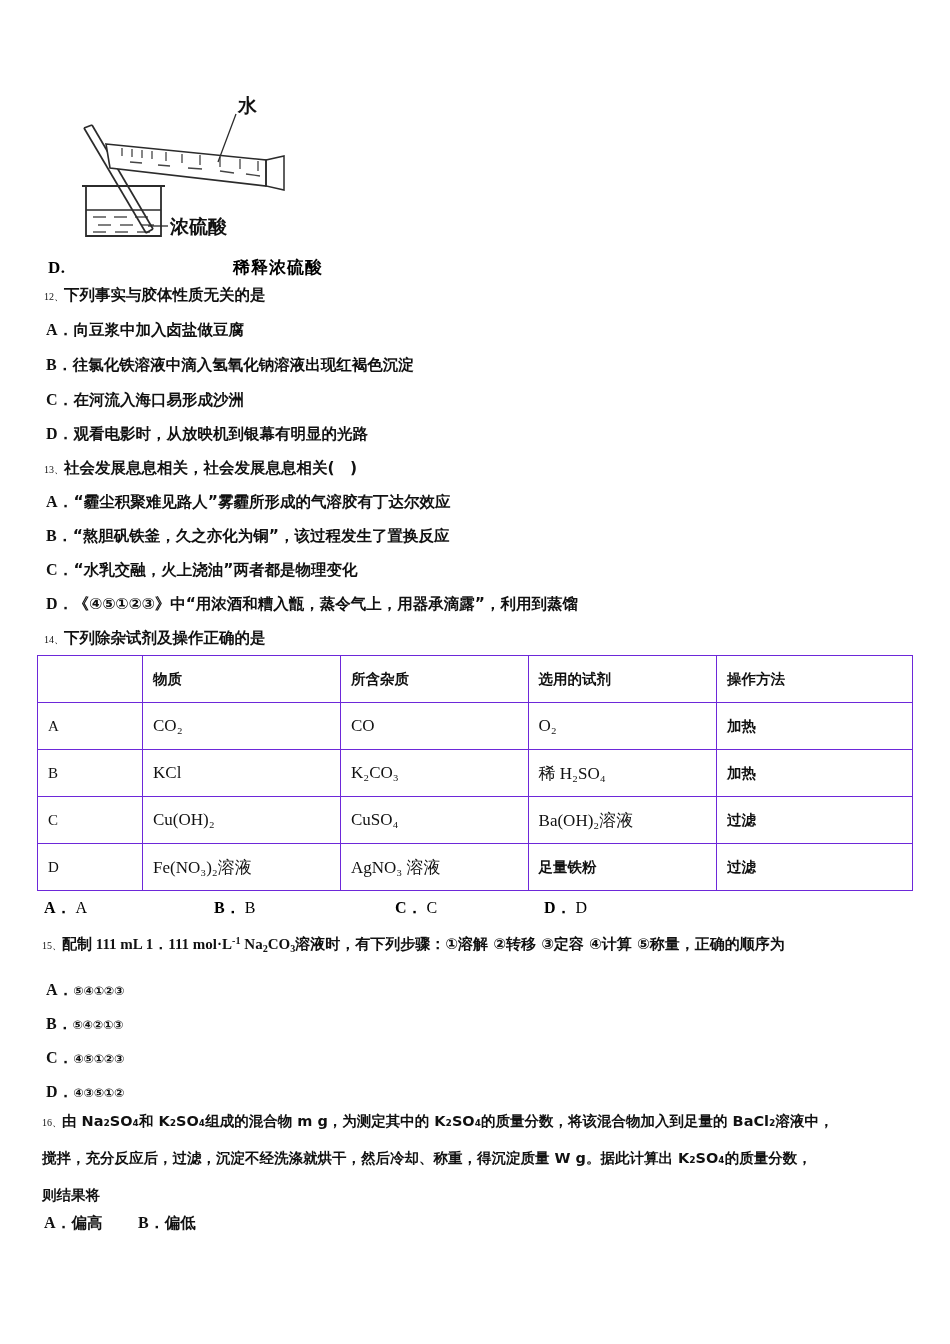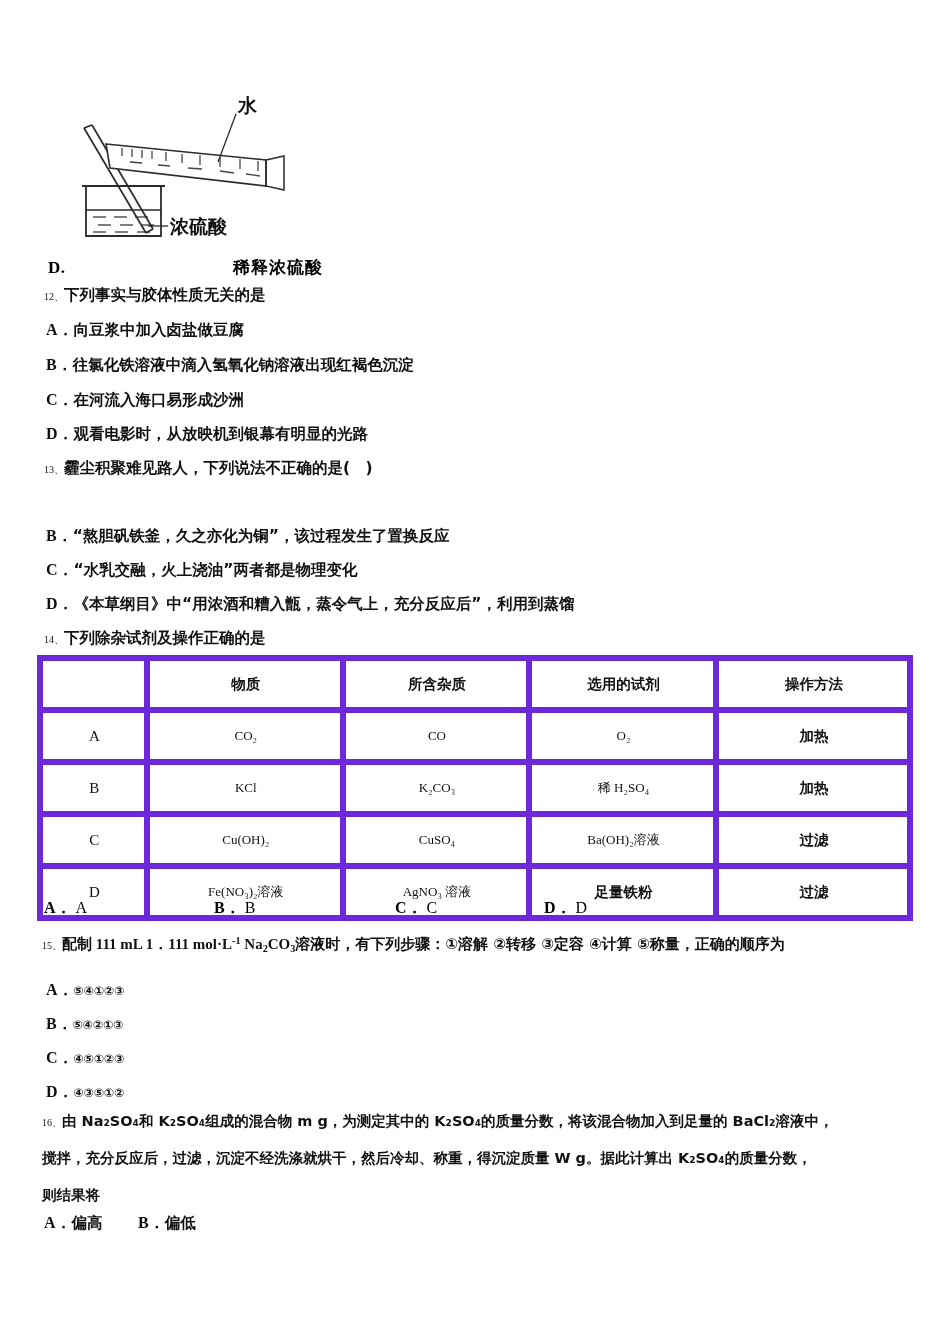--- a/index.html
+++ b/index.html
@@ -52,38 +52,37 @@
 
   
   .dtable {
     position:absolute; left:37px; top:655px;
     width:876px;
     border-collapse:collapse;
     font-family:"DejaVu Sans","Liberation Sans",sans-serif;
     font-size:14.5px;
   }
   .dtable td {
-    border:6px solid #6d28d9;
+    border:1px solid #6d28d9;
     padding:10px 8px 10px 10px;
     vertical-align:middle;
     height:26px;
     color:#111;
-    text-align:center;
   }
   .dtable td.idx {
     width:92px;
     font-family:"Liberation Serif","DejaVu Serif",serif;
     font-size:15px;
   }
   .dtable td.c1 { width:188px; }
   .dtable td.c2 { width:178px; }
   .dtable td.c3 { width:178px; }
   .dtable td.c4 { width:190px; }
   .dtable td.hdr { font-weight:bold; }
-  .formula { font-family:"Liberation Serif","DejaVu Serif",serif; font-size:13px; }
+  .formula { font-family:"Liberation Serif","DejaVu Serif",serif; font-size:17px; }
   .cn { font-family:"DejaVu Sans","Liberation Sans",sans-serif; font-weight:bold; }
 
   .ansrow {
     position:absolute; left:44px; top:898px;
     width:880px; height:20px;
   }
   .ansrow span.a {
     position:absolute;
     font-family:"Liberation Serif","DejaVu Serif",serif;
     font-size:16px;
@@ -181,31 +180,34 @@
     <span class="optltr">B．</span><span>往氯化铁溶液中滴入氢氧化钠溶液出现红褐色沉淀</span>
   </div>
   <div class="opt" style="left:46px; top:390px;">
     <span class="optltr">C．</span><span>在河流入海口易形成沙洲</span>
   </div>
   <div class="opt" style="left:46px; top:424px;">
     <span class="optltr">D．</span><span>观看电影时，从放映机到银幕有明显的光路</span>
   </div>
 
   <div class="qline qstem" style="left:44px; top:458px;">
-    <span class="qnum">13、</span><span>霾尘积聚难见路人，下列说法不正确的是(　)</span>
-  </div>
-
+    <span class="qnum">13、</span><span>社会发展息息相关，社会发展息息相关(　)</span>
+  </div>
+
+  <div class="opt" style="left:46px; top:492px;">
+    <span class="optltr">A．</span><span>“霾尘积聚难见路人”雾霾所形成的气溶胶有丁达尔效应</span>
+  </div>
   <div class="opt" style="left:46px; top:526px;">
     <span class="optltr">B．</span><span>“熬胆矾铁釜，久之亦化为铜”，该过程发生了置换反应</span>
   </div>
   <div class="opt" style="left:46px; top:560px;">
     <span class="optltr">C．</span><span>“水乳交融，火上浇油”两者都是物理变化</span>
   </div>
   <div class="opt" style="left:46px; top:594px;">
-    <span class="optltr">D．</span><span>《本草纲目》中“用浓酒和糟入甑，蒸令气上，充分反应后”，利用到蒸馏</span>
+    <span class="optltr">D．</span><span>《④⑤①②③》中“用浓酒和糟入甑，蒸令气上，用器承滴露”，利用到蒸馏</span>
   </div>
 
   <div class="qline qstem" style="left:44px; top:628px;">
     <span class="qnum">14、</span><span>下列除杂试剂及操作正确的是</span>
   </div>
 
   <table class="dtable">
     <tbody>
       <tr>
         <td class="idx"></td>

